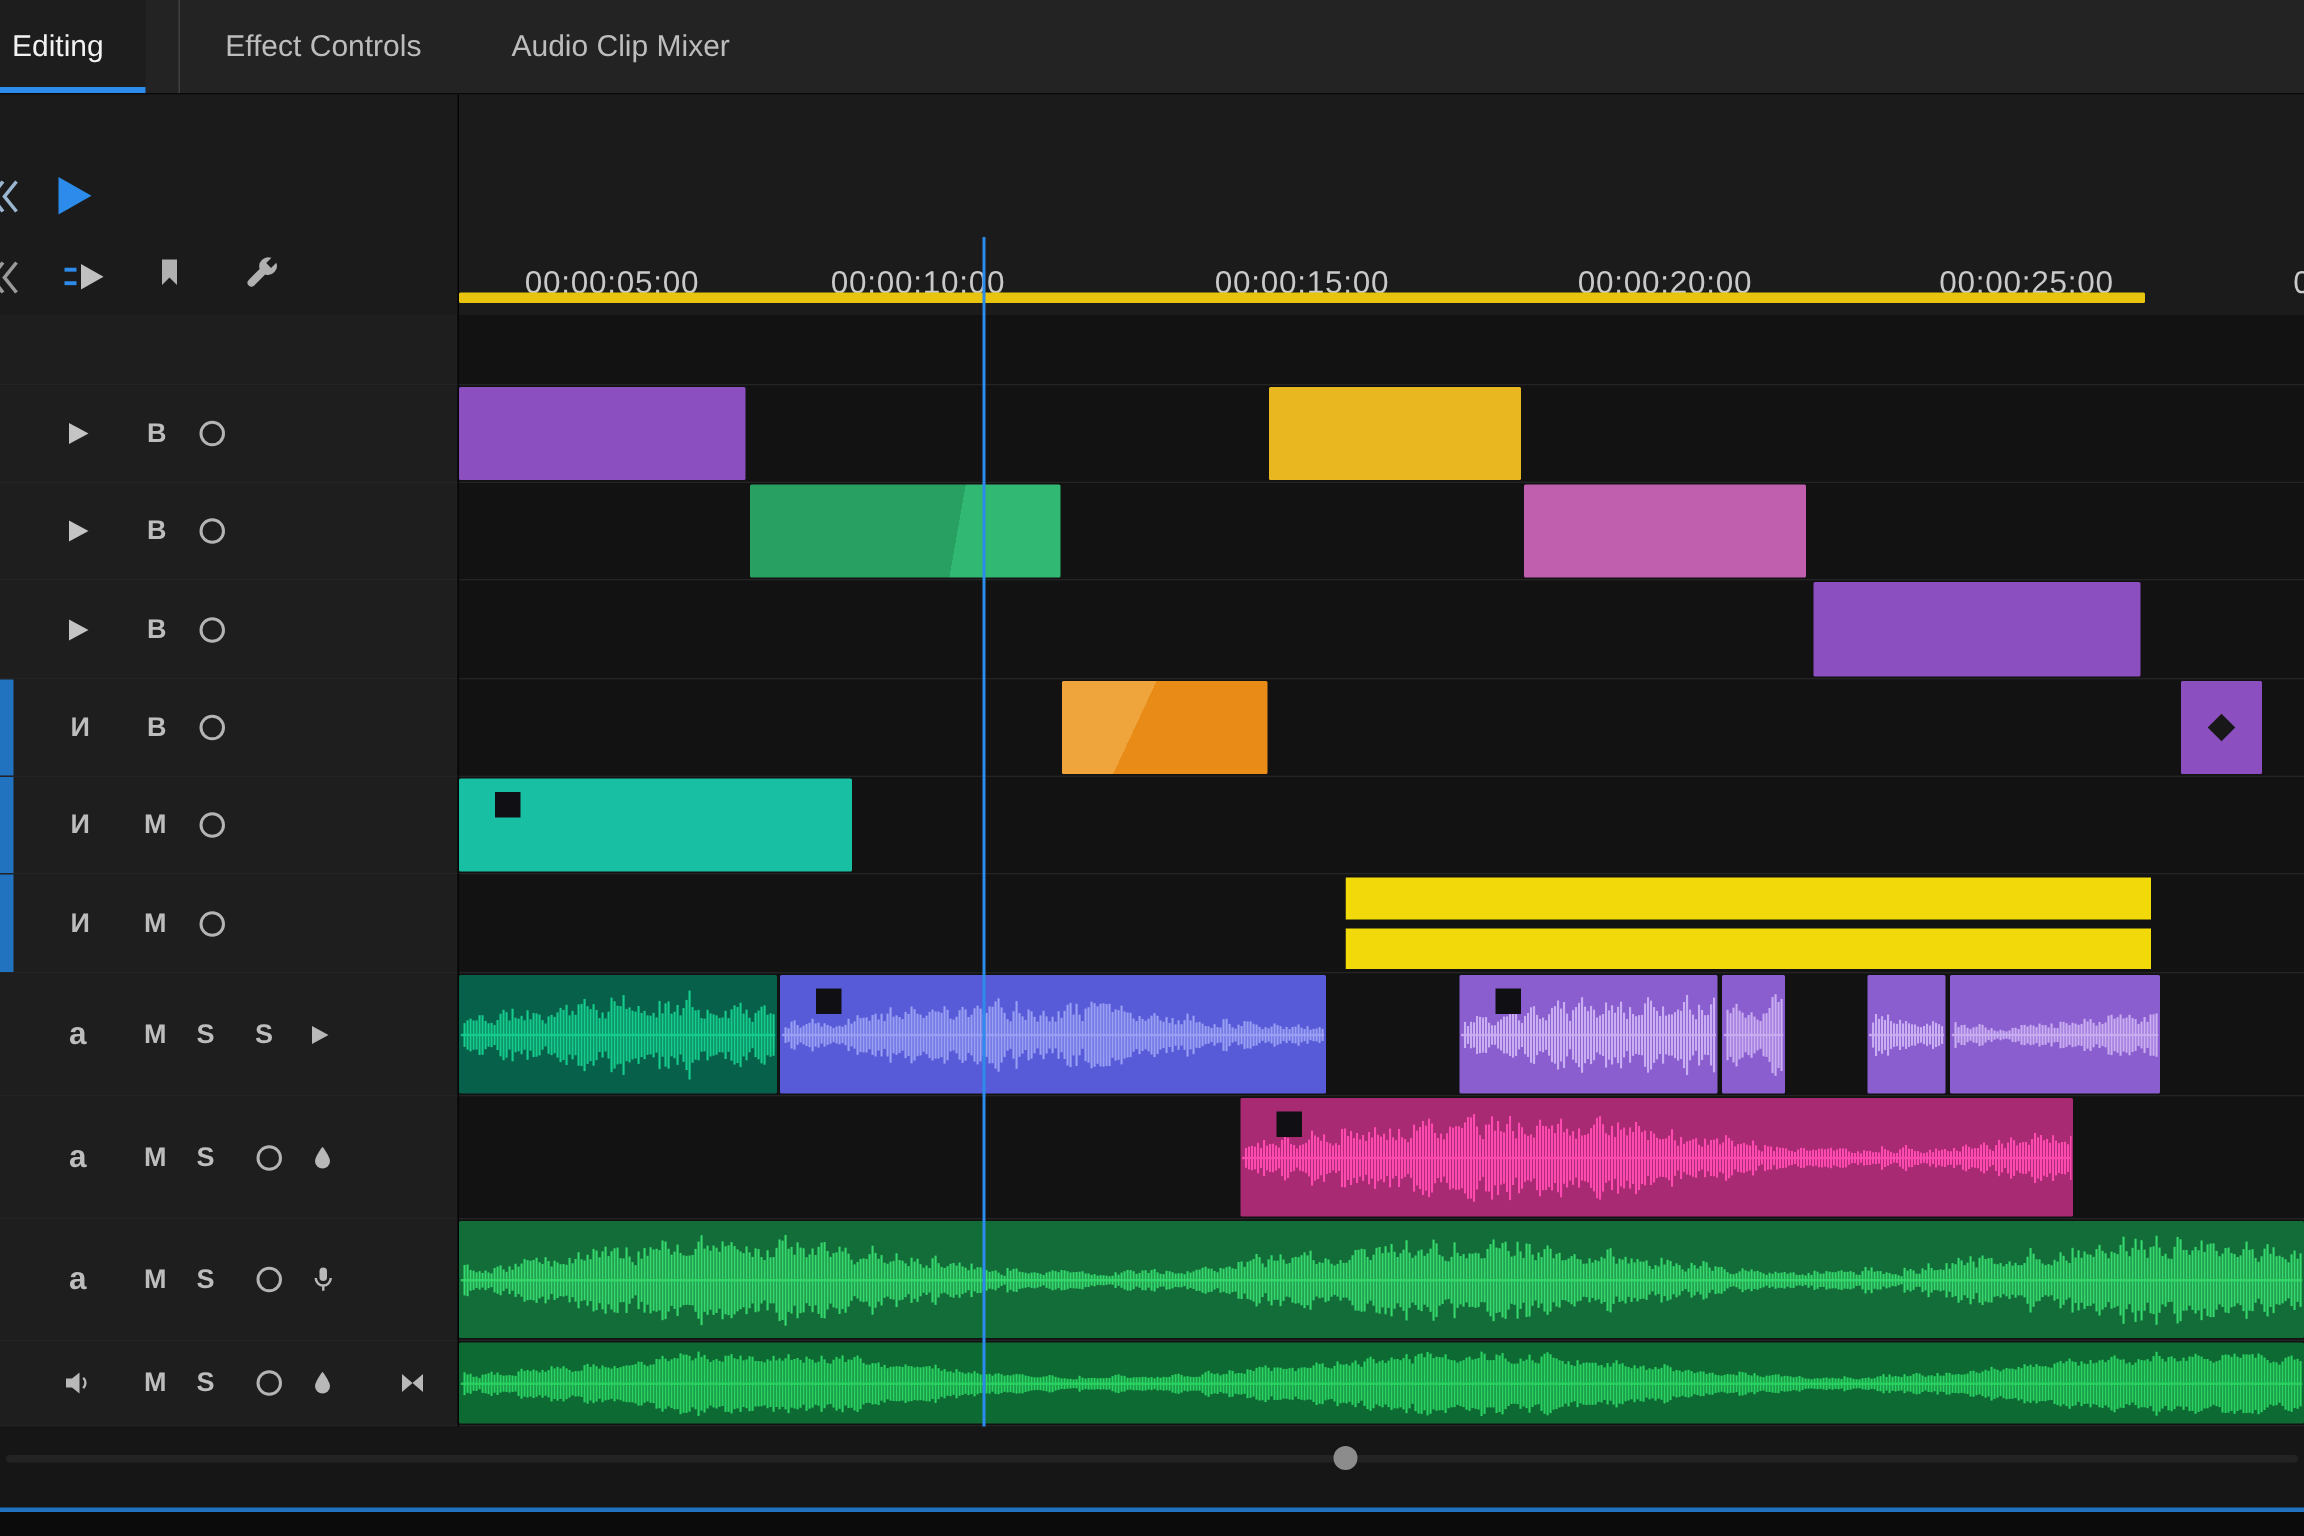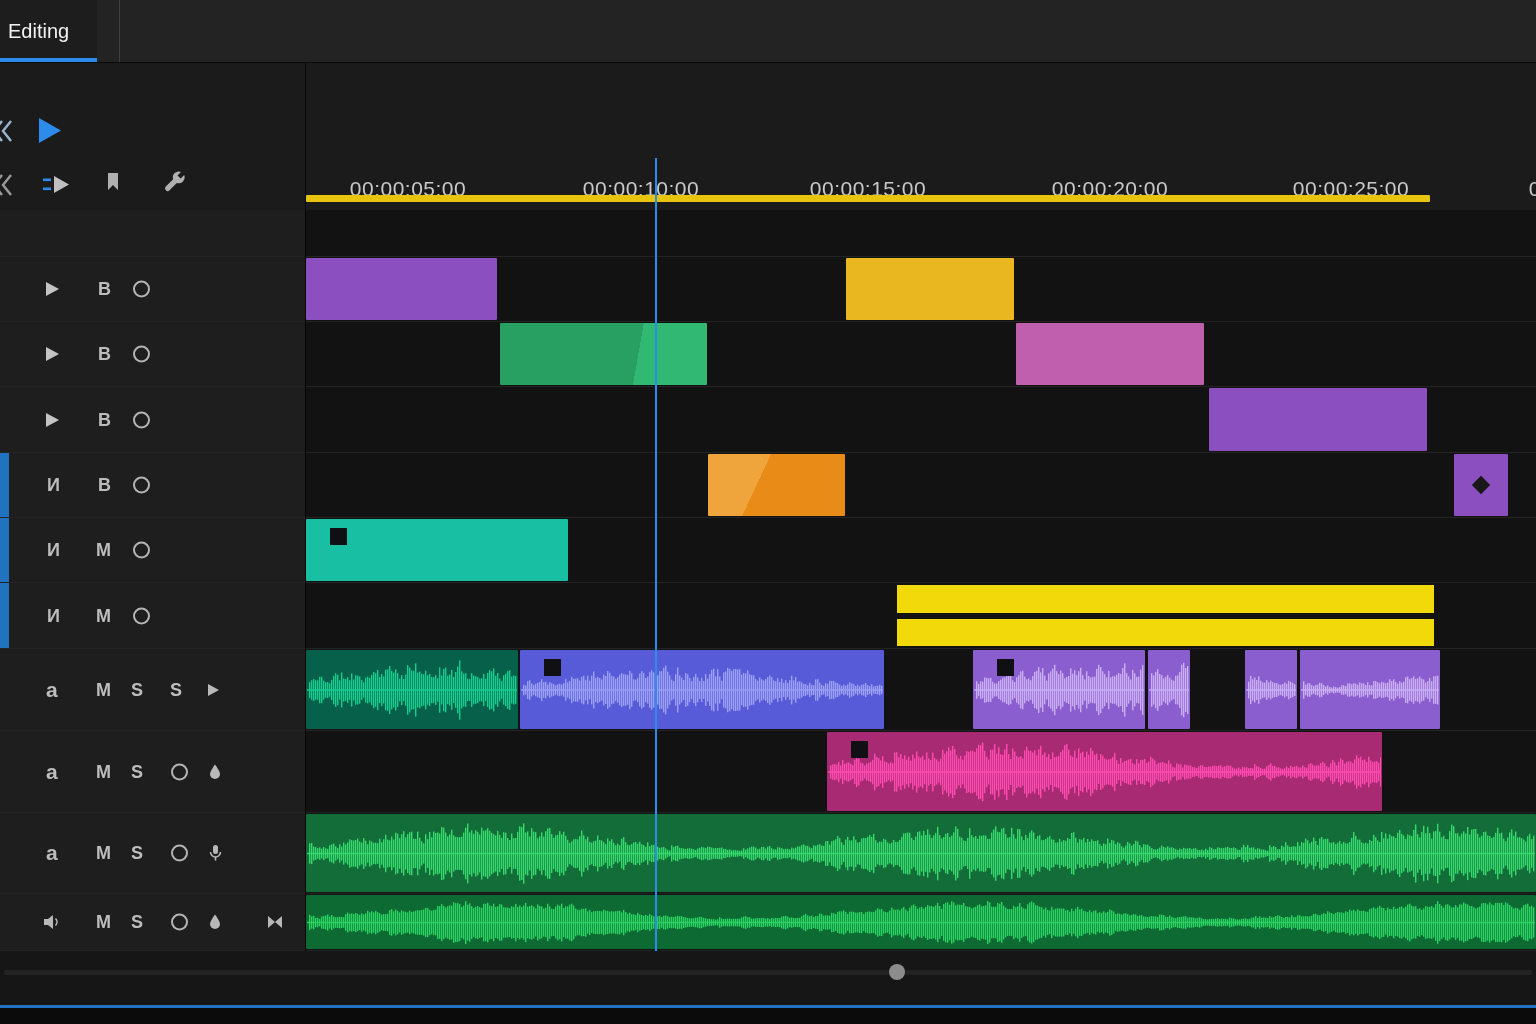--- a/index.html
+++ b/index.html
@@ -62,26 +62,32 @@
 </head>
 <body>
 
 <div id="app">
 
   <div class="tabbar">
     <div class="tab first active">
       <span>Editing</span>
     </div>
     <div class="tab-sep"></div>
+    <div class="tab">
+      <span>Effect Controls</span>
+    </div>
+    <div class="tab">
+      <span>Audio Clip Mixer</span>
+    </div>
   </div>
 
   <div class="ruler-zone">
     <div id="ruler-labels">
         <span class="tc" style="left: 408px;">00:00:05:00</span>
-        <span class="tc" style="left: 641px;">00:00:10:00</span>
+        <span class="tc" style="left: 612px;">00:00:10:00</span>
         <span class="tc" style="left: 868px;">00:00:15:00</span>
         <span class="tc" style="left: 1110px;">00:00:20:00</span>
         <span class="tc" style="left: 1351px;">00:00:25:00</span>
         <span class="tc" style="left: 1587px;">00:00:30:00</span>
       </div>
     <div id="ticks">
         <i style="left: 306px;"></i>
         <i style="left: 316px;"></i>
         <i style="left: 325px;"></i>
         <i style="left: 335px;"></i>

